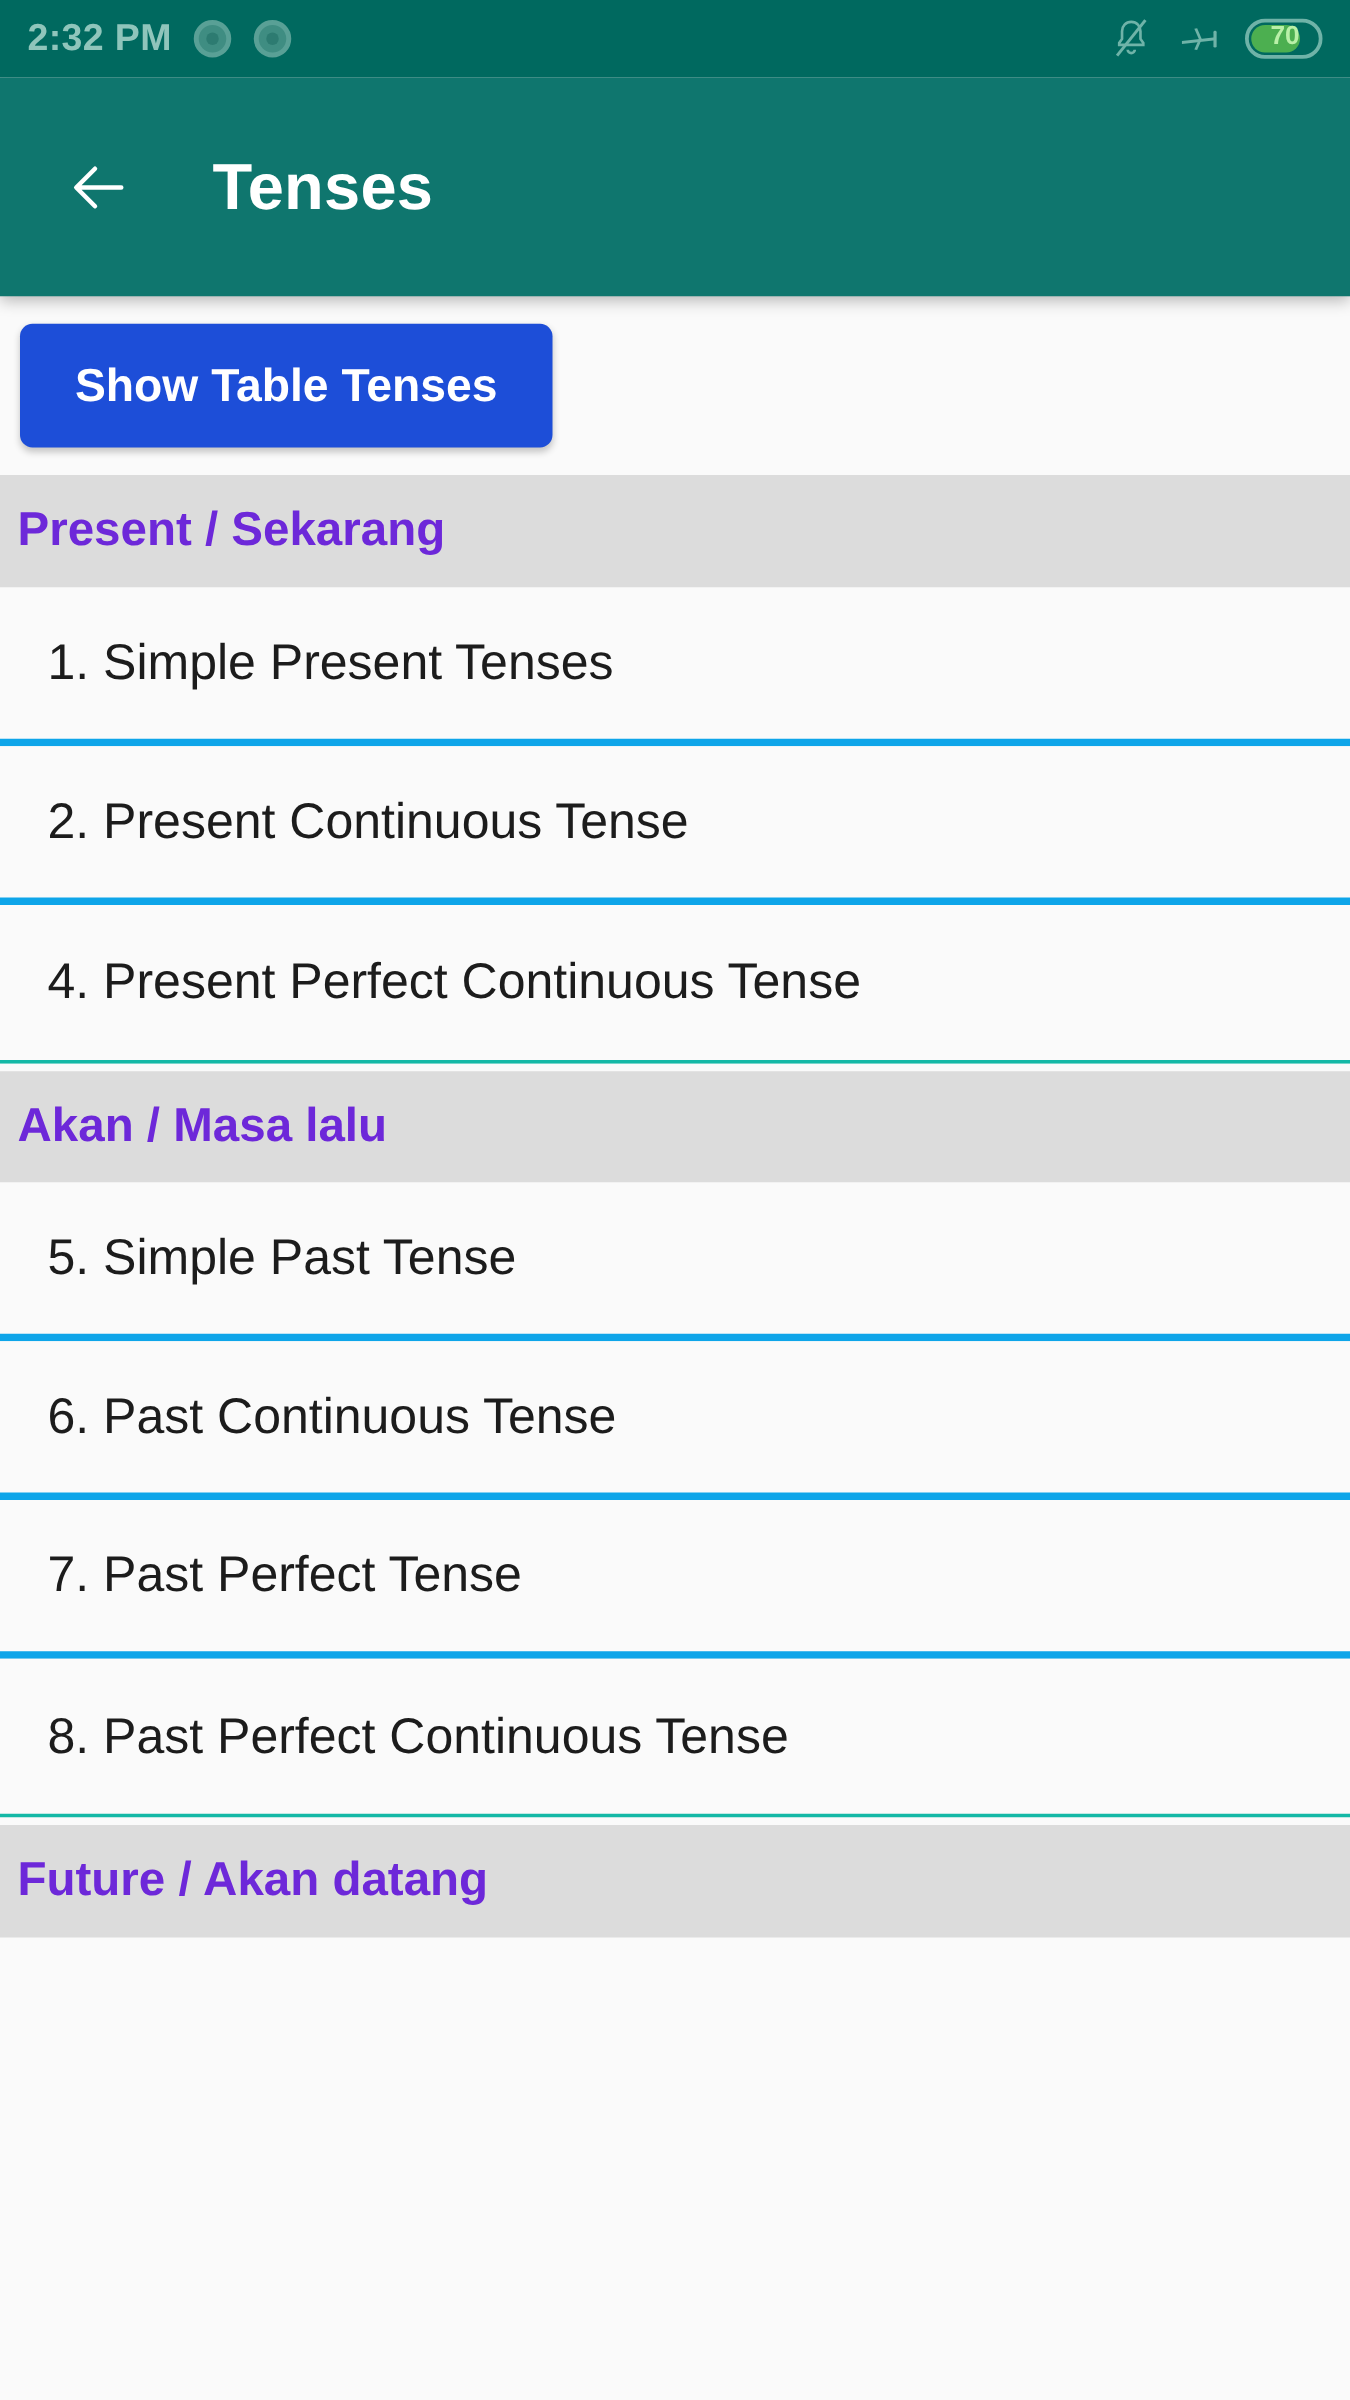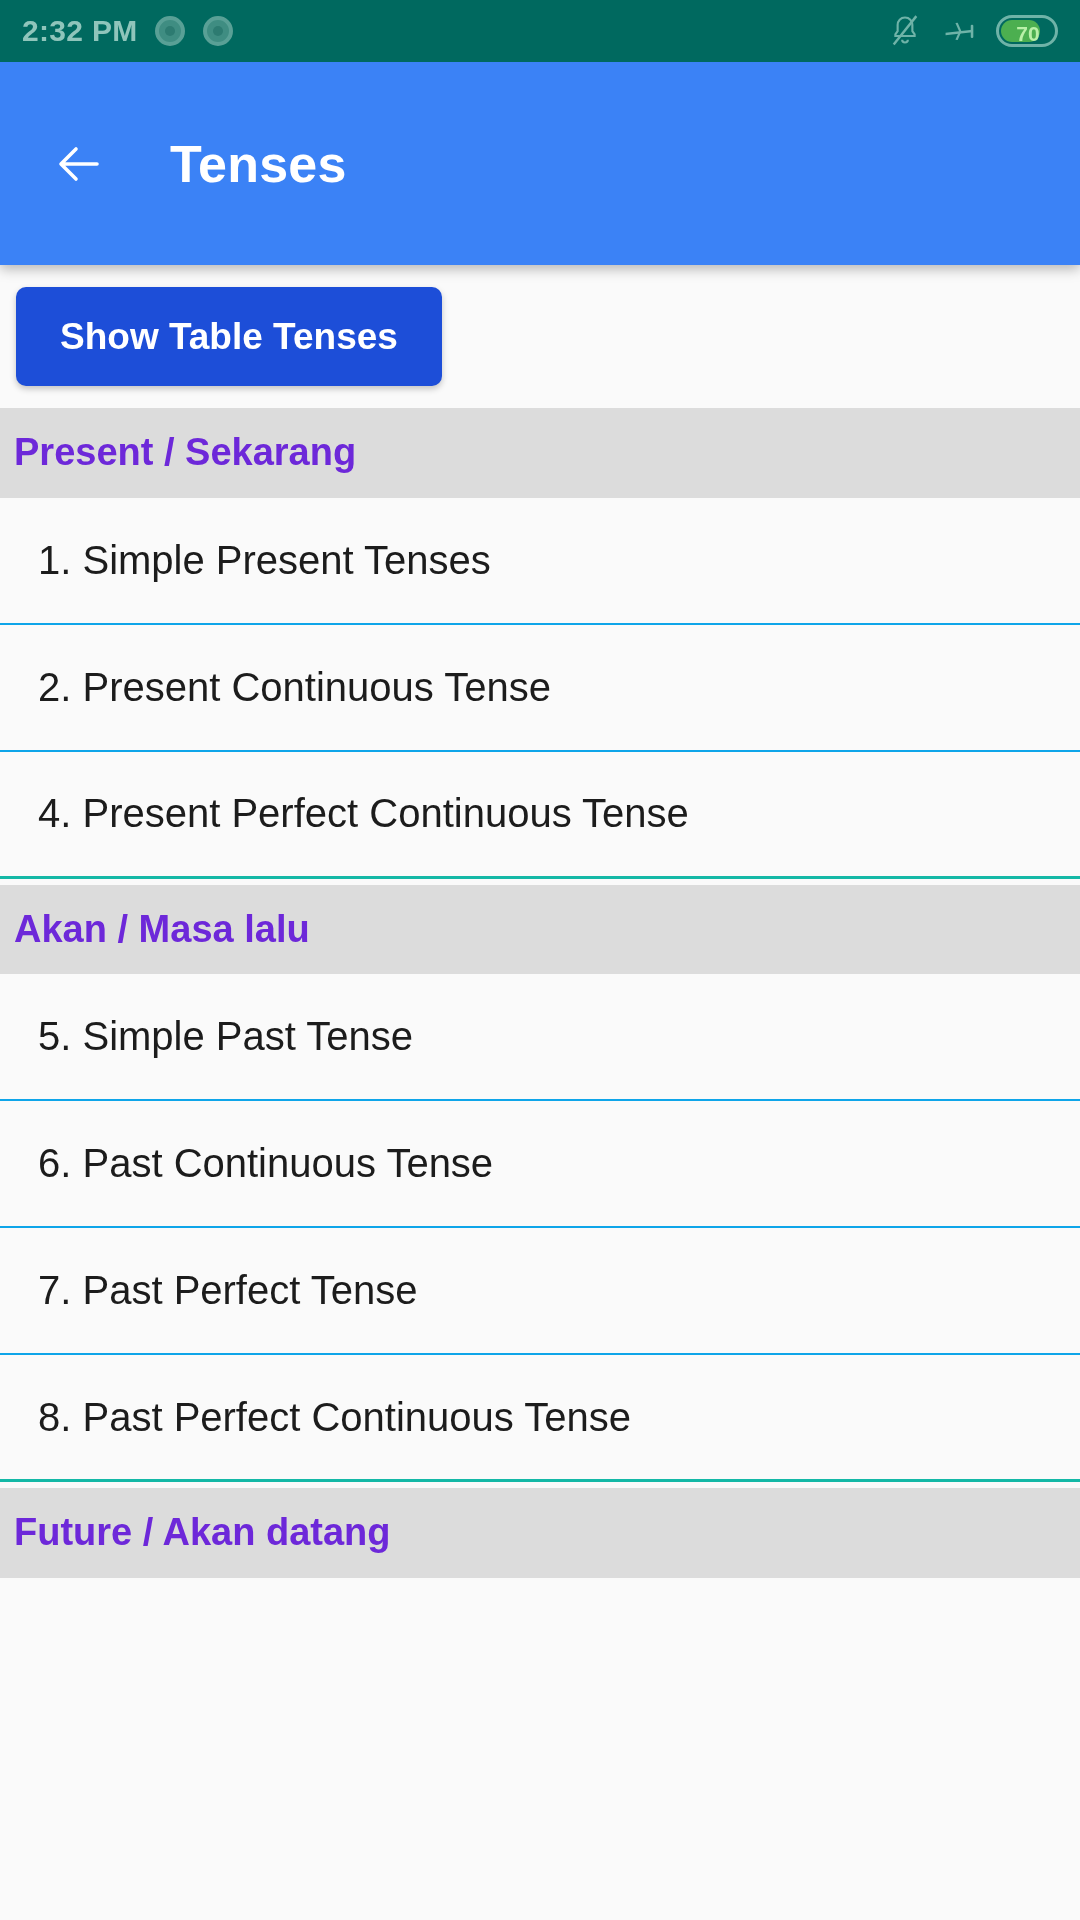--- a/index.html
+++ b/index.html
@@ -66,21 +66,21 @@
   }
   .status-icon svg { display: block; }
   .battery {
     width: 62px;
     height: 32px;
     border: 3px solid #6fb3a8;
     border-radius: 16px;
     box-sizing: border-box;
     position: relative;
     display: flex;
-    align-items: flex-end;
+    align-items: flex-start;
     overflow: hidden;
   }
   .battery-fill {
     position: absolute;
     left: 2px;
     top: 2px;
     bottom: 2px;
     width: 70%;
     background: #4caf50;
     border-radius: 13px;
@@ -92,22 +92,22 @@
     font-weight: bold;
     width: 100%;
     text-align: center;
     line-height: 1;
     padding-left: 2px;
     box-sizing: border-box;
   }
 
   
   .toolbar {
-    height: 203px;
-    background: #3b82f6;
+    height: 175px;
+    background: #0f766e;
     display: flex;
     align-items: center;
     padding-left: 50px;
     box-sizing: border-box;
     position: relative;
     z-index: 4;
     box-shadow: 0 4px 12px rgba(0,0,0,0.28);
   }
   .back-arrow {
     width: 58px;
@@ -161,21 +161,21 @@
   }
 
   .list-item {
     height: 127px;
     display: flex;
     align-items: center;
     padding-left: 38px;
     font-size: 40px;
     color: #1c1c1c;
     background: #fafafa;
-    border-bottom: 2px solid #0ea5e9;
+    border-bottom: 6px solid #0ea5e9;
     box-sizing: border-box;
     cursor: pointer;
   }
   .list-item.last {
     border-bottom: 3px solid #14b8a6;
   }
   .section-gap {
     height: 6px;
     background: #fafafa;
   }

